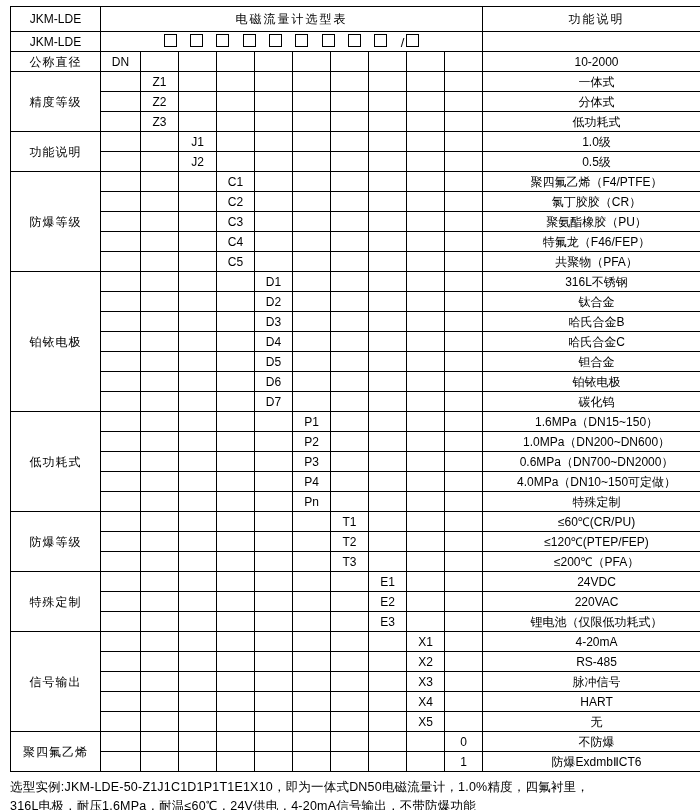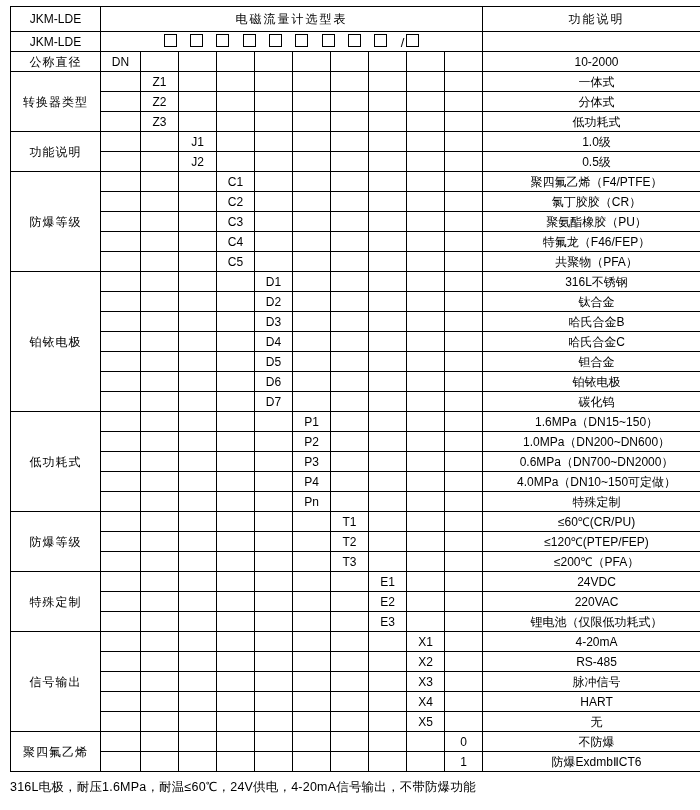--- a/index.html
+++ b/index.html
@@ -122,21 +122,21 @@
           <td class="empty"></td>
           <td class="empty"></td>
           <td class="empty"></td>
           <td class="empty"></td>
           <td class="empty"></td>
           <td class="empty"></td>
           <td class="empty"></td>
           <td class="desc">10-2000</td>
         </tr>
         <tr>
-          <td class="label" rowspan="3">转换器类型</td>
+          <td class="label" rowspan="3">精度等级</td>
           <td class="empty"></td>
           <td class="code">Z1</td>
           <td class="empty"></td>
           <td class="empty"></td>
           <td class="empty"></td>
           <td class="empty"></td>
           <td class="empty"></td>
           <td class="empty"></td>
           <td class="empty"></td>
           <td class="empty"></td>
@@ -589,16 +589,17 @@
           <td class="empty"></td>
           <td class="empty"></td>
           <td class="empty"></td>
           <td class="code">1</td>
           <td class="desc">防爆ExdmbⅡCT6</td>
         </tr>
       </tbody>
   </table>
 
   <div class="notes">
+    <div>选型实例:JKM-LDE-50-Z1J1C1D1P1T1E1X10，即为一体式DN50电磁流量计，1.0%精度，四氟衬里，</div>
     <div>316L电极，耐压1.6MPa，耐温≤60℃，24V供电，4-20mA信号输出，不带防爆功能</div>
 
   </div>
 </div>
 
 </body></html>

